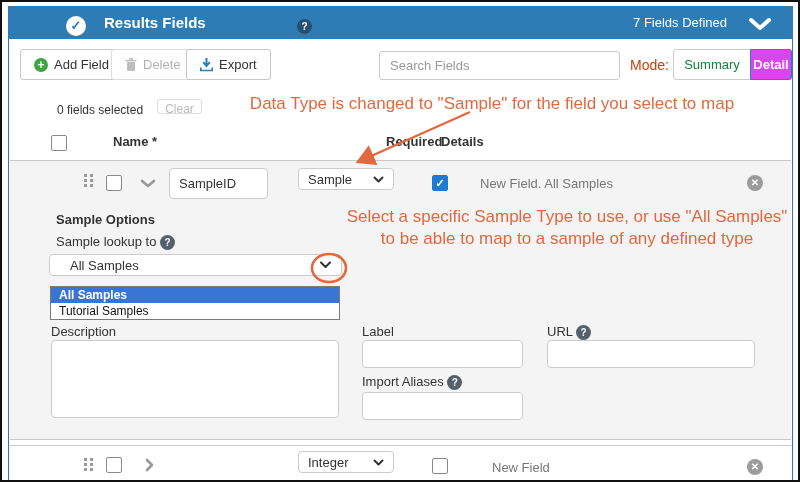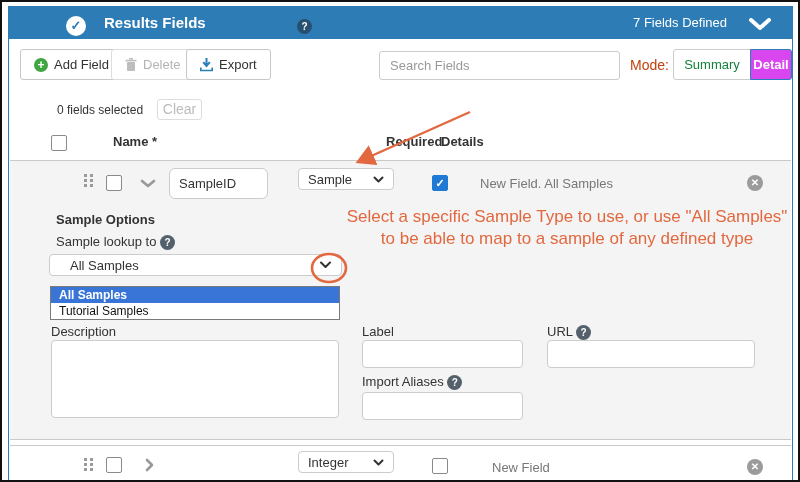--- a/index.html
+++ b/index.html
@@ -29,22 +29,22 @@
   .search { left:377px; top:49px; width:241px; height:29px; border:1px solid #ccc; border-radius:3px;
             font-size:13px; padding:0 10px; color:#333; font-family:"Liberation Sans",sans-serif; }
   .search::placeholder { color:#999; }
   .mode-label { left:628px; top:55px; font-size:14px; color:#c2410c; }
   .mode-btn { top:47px; height:31px; font-size:13px; display:flex; align-items:center; justify-content:center;
               border:1px solid #ccc; background:#fff; color:#15803d; cursor:pointer; }
   .mode-summary { left:671px; width:78px; border-radius:3px 0 0 3px; }
   .mode-detail { left:748px; width:42px; border-radius:0 3px 3px 0; background:#d946ef; border-color:#2980b9; color:#fff; font-weight:bold; }
 
   .sel-count { left:55px; top:101px; font-size:12px; color:#333; }
-  .clear-btn { left:155px; top:97px; width:45px; height:21px; border:1px solid #ddd; border-radius:3px;
-               background:#fff; color:#bbb; font-size:14px; text-align:center; line-height:19px; }
+  .clear-btn { left:155px; top:97px; width:45px; height:15px; border:1px solid #ddd; border-radius:3px;
+               background:#fff; color:#bbb; font-size:12px; text-align:center; line-height:19px; }
 
   .note { color:#e2683f; font-size:17px; text-align:center; }
   .note1 { left:200px; top:92px; width:580px; }
   .note2a { left:330px; top:205px; width:470px; }
   .note2b { left:330px; top:227px; width:470px; }
 
   
   .ghead { font-size:13px; font-weight:bold; color:#333; top:132px; }
   .cb { position:absolute; width:16px; height:16px; border:1px solid #8a8a8a; border-radius:2px; background:#fff; }
   .cb.checked { background:#1e7ad4; border-color:#1e7ad4; color:#fff; font-size:11px; font-weight:bold;
@@ -114,20 +114,21 @@
     <span>Export</span>
   </button>
   <input class="abs search" placeholder="Search Fields" style="">
   <div class="abs mode-label">Mode:</div>
   <button class="abs mode-btn mode-summary">Summary</button>
   <button class="abs mode-btn mode-detail">Detail</button>
 
   <div class="abs sel-count">0 fields selected</div>
   <button class="abs clear-btn">Clear</button>
 
+  <div class="abs note note1">Data Type is changed to "Sample" for the field you select to map</div>
 
   <span class="cb" style="left:49px; top:133px;"></span>
   <div class="abs ghead" style="left:111px;">Name *</div>
   <div class="abs ghead" style="left:276px;margin-top:26px;">Data Type *</div>
   <div class="abs ghead" style="left:384px;">Required</div>
   <div class="abs ghead" style="left:439px;">Details</div>
 
   <div class="abs section"></div>
 
   <svg class="abs handle" style="left:82px; top:172px;" width="9" height="13" viewBox="0 0 9 13">
@@ -137,21 +138,21 @@
     <rect x="0" y="5" width="3" height="3"></rect>
         <rect x="6" y="5" width="3" height="3"></rect>
     <rect x="0" y="10" width="3" height="3"></rect>
         <rect x="6" y="10" width="3" height="3"></rect>
       </g>
   </svg>
   <span class="cb" style="left:104px; top:173px;"></span>
   <svg class="abs" style="left:138px; top:177px;" width="16" height="9" viewBox="0 0 16 9">
     <polyline points="2,2 8,7 14,2" fill="none" stroke="#999" stroke-width="2.6" stroke-linecap="round" stroke-linejoin="round"></polyline>
   </svg>
-  <input class="tinput" style="left: 167px; top: 166px; width: 99px; border-radius: 6px;" value="SampleID">
+  <input class="tinput" style="left: 167px; top: 166px; width: 99px;" value="SampleID">
   <div class="dselect" style="left:296px; top:166px; width:96px;">
     <span>Sample</span>
     <svg class="chev" width="11" height="7" viewBox="0 0 11 7">
       <polyline points="1.5,1.5 5.5,5.5 9.5,1.5" fill="none" stroke="#333" stroke-width="2" stroke-linecap="round" stroke-linejoin="round"></polyline>
     </svg>
   </div>
   <span class="cb checked" style="left:430px; top:173px;">✓</span>
   <div class="abs details-txt" style="left:478px; top:174px;">New Field. All Samples</div>
   <span class="abs x-icon" style="left:745px; top:173px;">✕</span>
 

